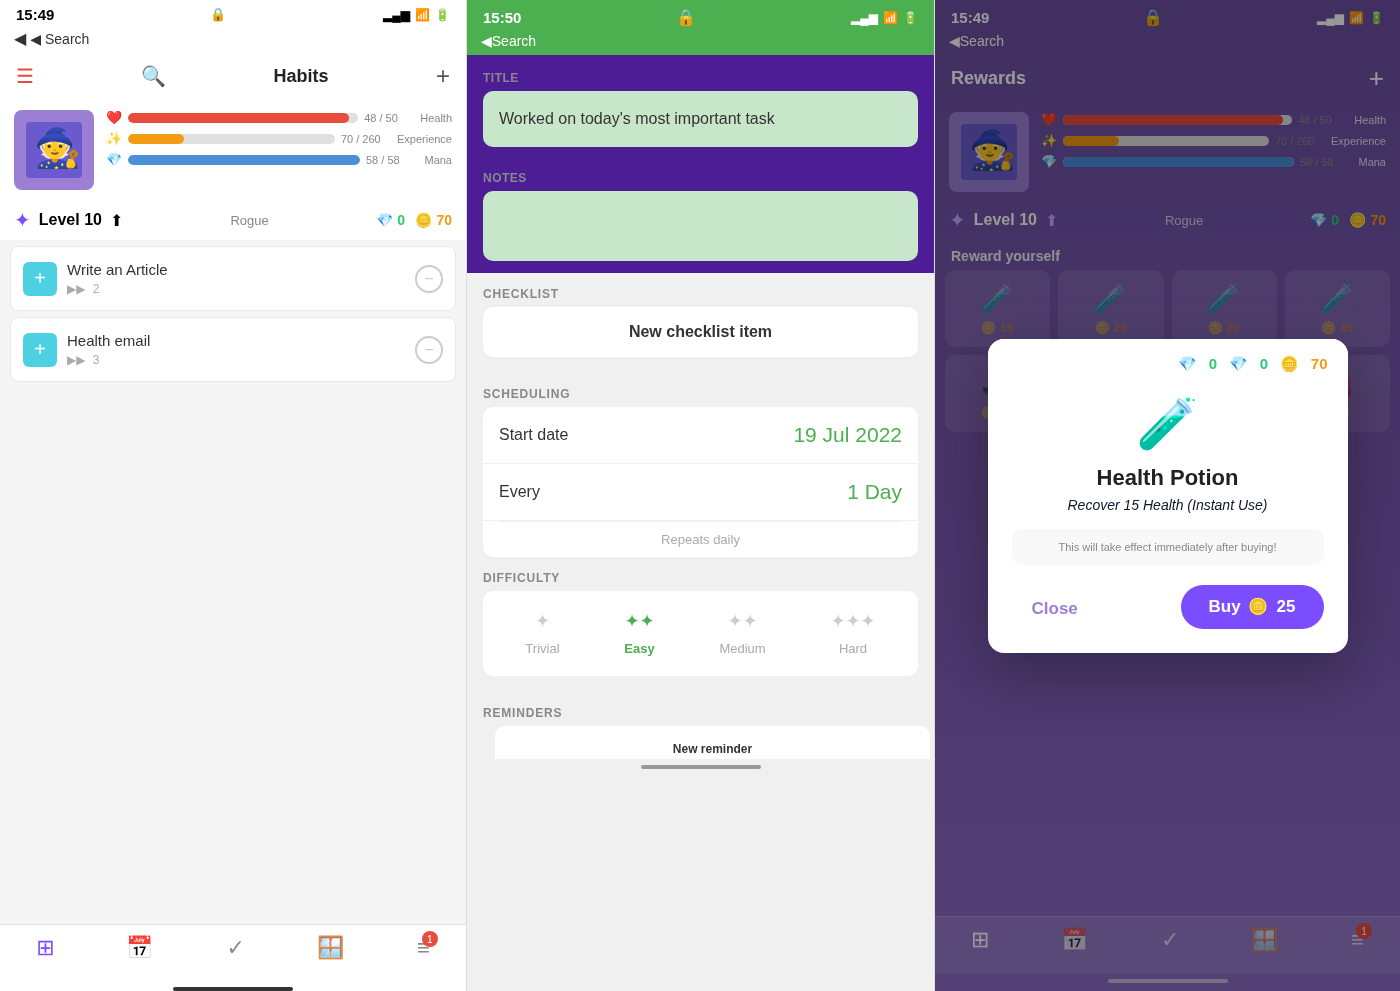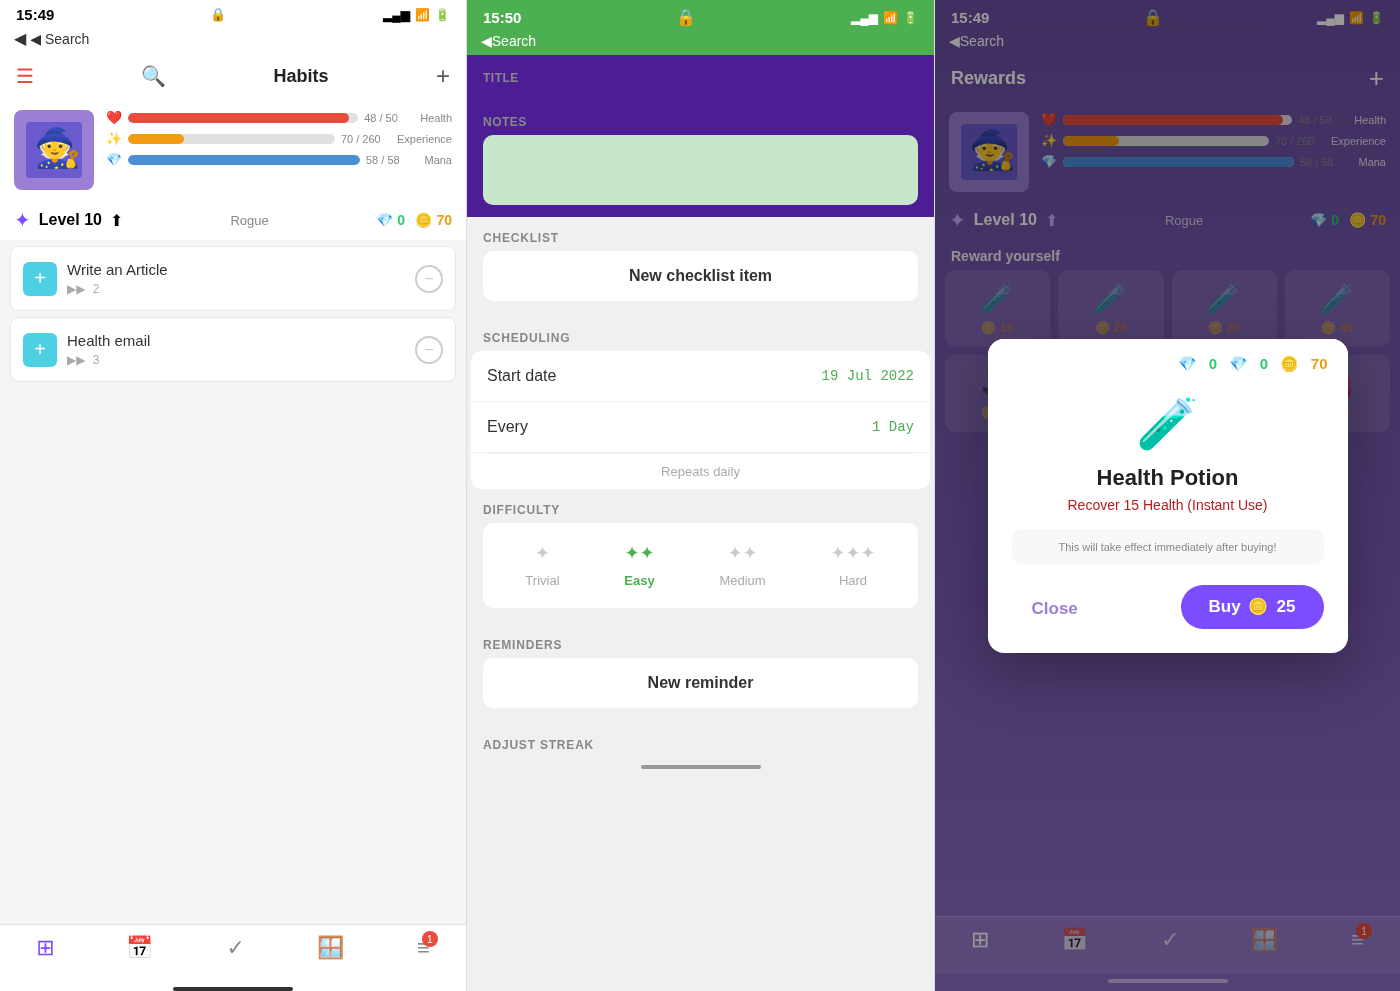--- a/index.html
+++ b/index.html
@@ -291,33 +291,33 @@
       font-size: 16px;
       font-weight: 600;
       color: #333;
       cursor: pointer;
       text-align: center;
     }
 
     .scheduling-card {
       background: white;
       border-radius: 10px;
-      margin: 0 4px;
+      margin: 0 16px;
       overflow: hidden;
     }
     .sched-row {
       display: flex;
       align-items: center;
       justify-content: space-between;
       padding: 16px 16px;
       border-bottom: 1px solid #f0f0f0;
     }
     .sched-row:last-child { border-bottom: none; }
     .sched-key { font-size: 16px; color: #333; }
-    .sched-val { font-size: 14px; color: #4caf50; font-weight: 500; font-family: Liberation Mono, monospace; }
+    .sched-val { font-size: 21px; color: #4caf50; font-weight: 500; }
     .repeats-note {
       text-align: center;
       font-size: 13px;
       color: #aaa;
       padding: 10px;
       background: white;
       margin: 0 16px;
       border-top: 1px solid #f0f0f0;
     }
 
@@ -341,24 +341,24 @@
     }
     .diff-stars { font-size: 18px; color: #ccc; line-height: 1.2; text-align: center; }
     .diff-stars.active { color: #4caf50; }
     .diff-label { font-size: 13px; color: #aaa; }
     .diff-label.active { color: #4caf50; font-weight: 700; }
 
     .reminders-btn {
       background: white;
       border: none;
       border-radius: 10px;
-      margin: 0 16px 16px;
+      margin: 0 28px 16px;
       padding: 16px;
       width: calc(100% - 32px);
-      font-size: 16px;
+      font-size: 12px;
       font-weight: 600;
       color: #333;
       cursor: pointer;
       text-align: center;
     }
 
     
     .panel-3 {
       width: 466px;
       height: 991px;
@@ -522,21 +522,21 @@
     .modal-gold { color: #f39c12; }
     .modal-body {
       padding: 10px 24px 24px;
       display: flex;
       flex-direction: column;
       align-items: center;
       text-align: center;
     }
     .modal-item-icon { font-size: 50px; margin-bottom: 12px; }
     .modal-item-name { font-size: 22px; font-weight: 700; color: #222; margin-bottom: 6px; }
-    .modal-item-desc { font-size: 14px; color: #b91c1c; margin-bottom: 16px; }
+    .modal-item-desc { font-size: 14px; color: #0f172a; margin-bottom: 16px; font-style: italic; }
     .modal-notice {
       background: #f8f8f8;
       border-radius: 10px;
       padding: 12px 16px;
       font-size: 11px;
       color: #888;
       width: 100%;
       margin-bottom: 20px;
     }
     .modal-actions {
@@ -693,20 +693,21 @@
     <span>◀</span>
     <span> Search</span>
   </div>
 
 
   <div class="edit-scroll">
 
     
     <div class="form-section">
       <div class="form-label">Title</div>
+      <input class="form-input" type="text" value="Worked on today's most important task" style="">
     </div>
 
     
     <div class="form-section">
       <div class="form-label">Notes</div>
       <textarea class="form-textarea" style=""></textarea>
     </div>
 
     
     <div class="section-header">CHECKLIST</div>

